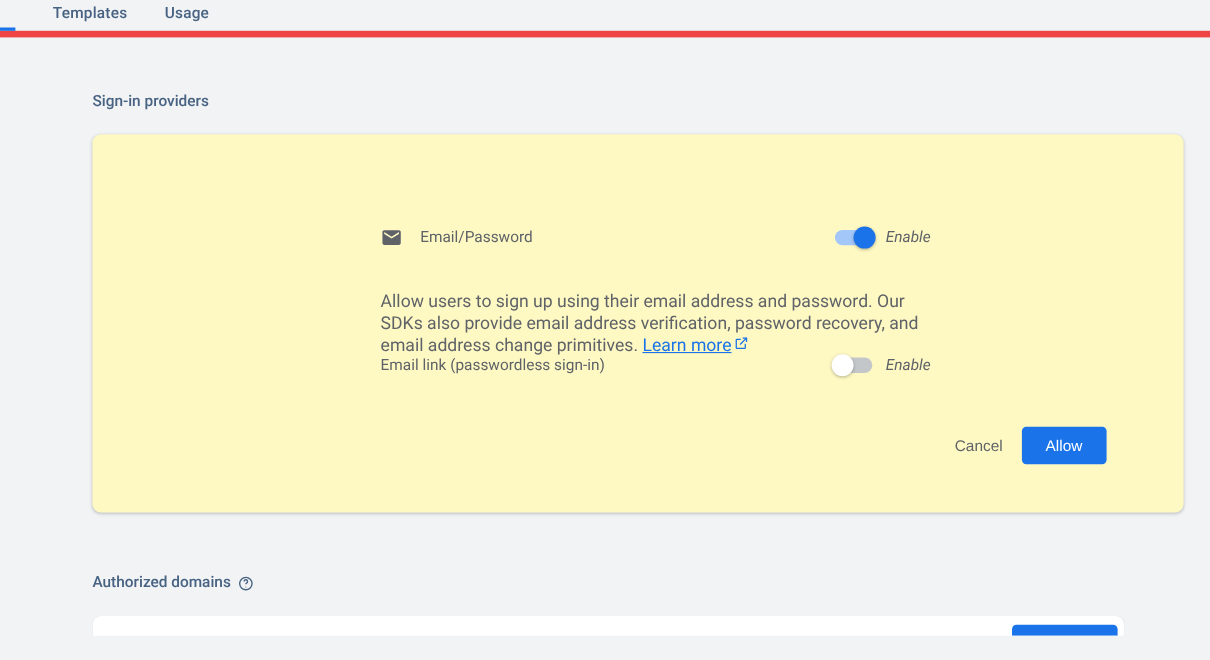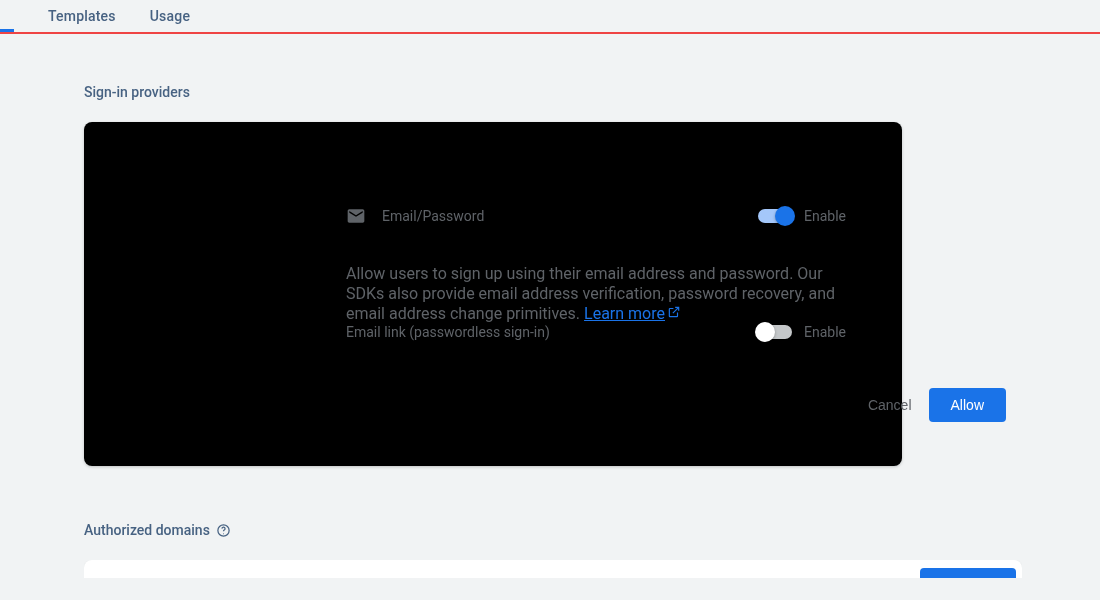--- a/index.html
+++ b/index.html
@@ -11,21 +11,21 @@
       background: #f1f3f4;
       width: 1100px;
       height: 600px;
       overflow: hidden;
     }
 
     
     .tabs-bar {
       height: 34px;
       background: #f1f3f4;
-      border-bottom: 2px solid #ef4444;
+      border-bottom: 6px solid #ef4444;
       display: flex;
       align-items: flex-end;
       padding-left: 0;
     }
     .tab {
       font-size: 14px;
       font-weight: 500;
       color: #476282;
       padding: 8px 14px;
       cursor: pointer;
@@ -56,25 +56,25 @@
       margin-left: 84px;
       margin-bottom: 22px;
     }
     .section-title.with-icon {
       display: flex;
       align-items: center;
       gap: 6px;
     }
 
     .card {
-      background: #000000;
+      background: #fef9c3;
       border-radius: 8px;
       margin: 0 80px 0 84px;
       box-shadow: 0 1px 2px rgba(60,64,67,0.15), 0 1px 3px 1px rgba(60,64,67,0.08);
-      width: 818px;
+      width: 992px;
       position: relative;
     }
     .provider-card {
       padding: 84px 44px 44px 44px;
     }
     .inner {
       width: 500px;
       margin-left: 218px; 
     }
 
@@ -94,20 +94,21 @@
       flex: 0 0 auto;
     }
     .row-label {
       color: #5f6368;
       font-size: 14px;
     }
     .row-right {
       display: flex;
       align-items: center;
       gap: 12px;
+      font-style: italic;
     }
     .row-right-label {
       color: #5f6368;
       font-size: 14px;
     }
 
     .desc {
       color: #5f6368;
       font-size: 16px;
       line-height: 20px;

